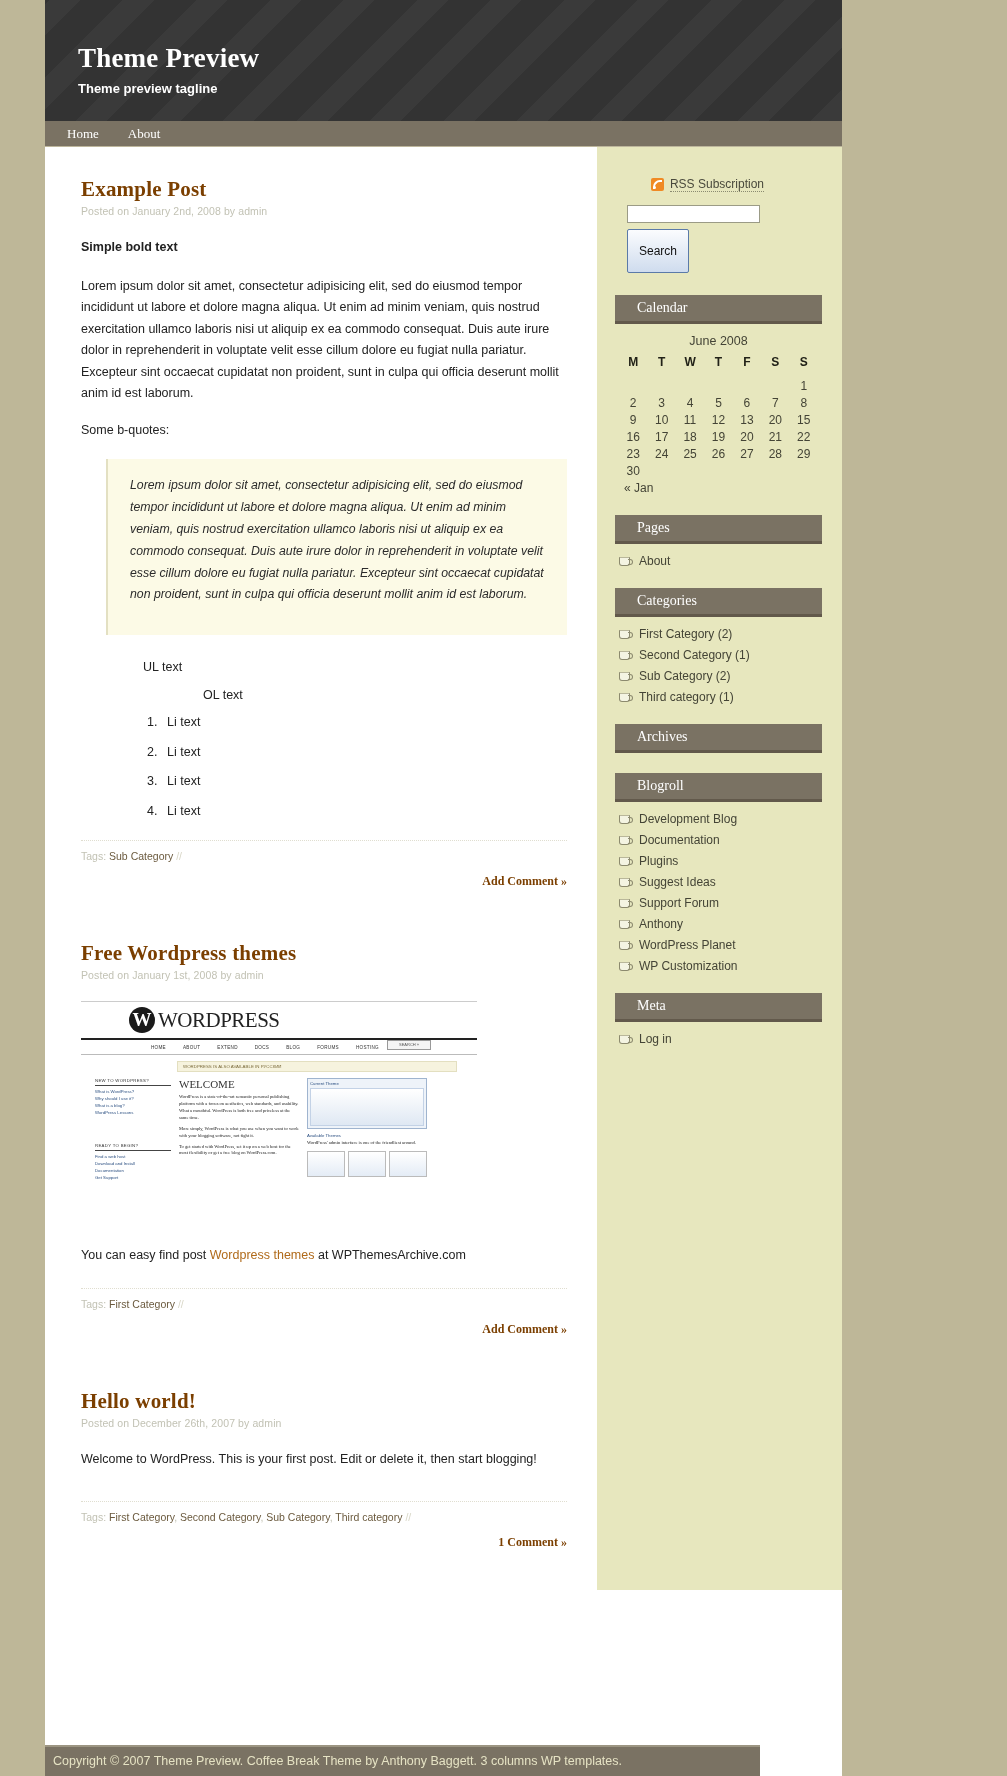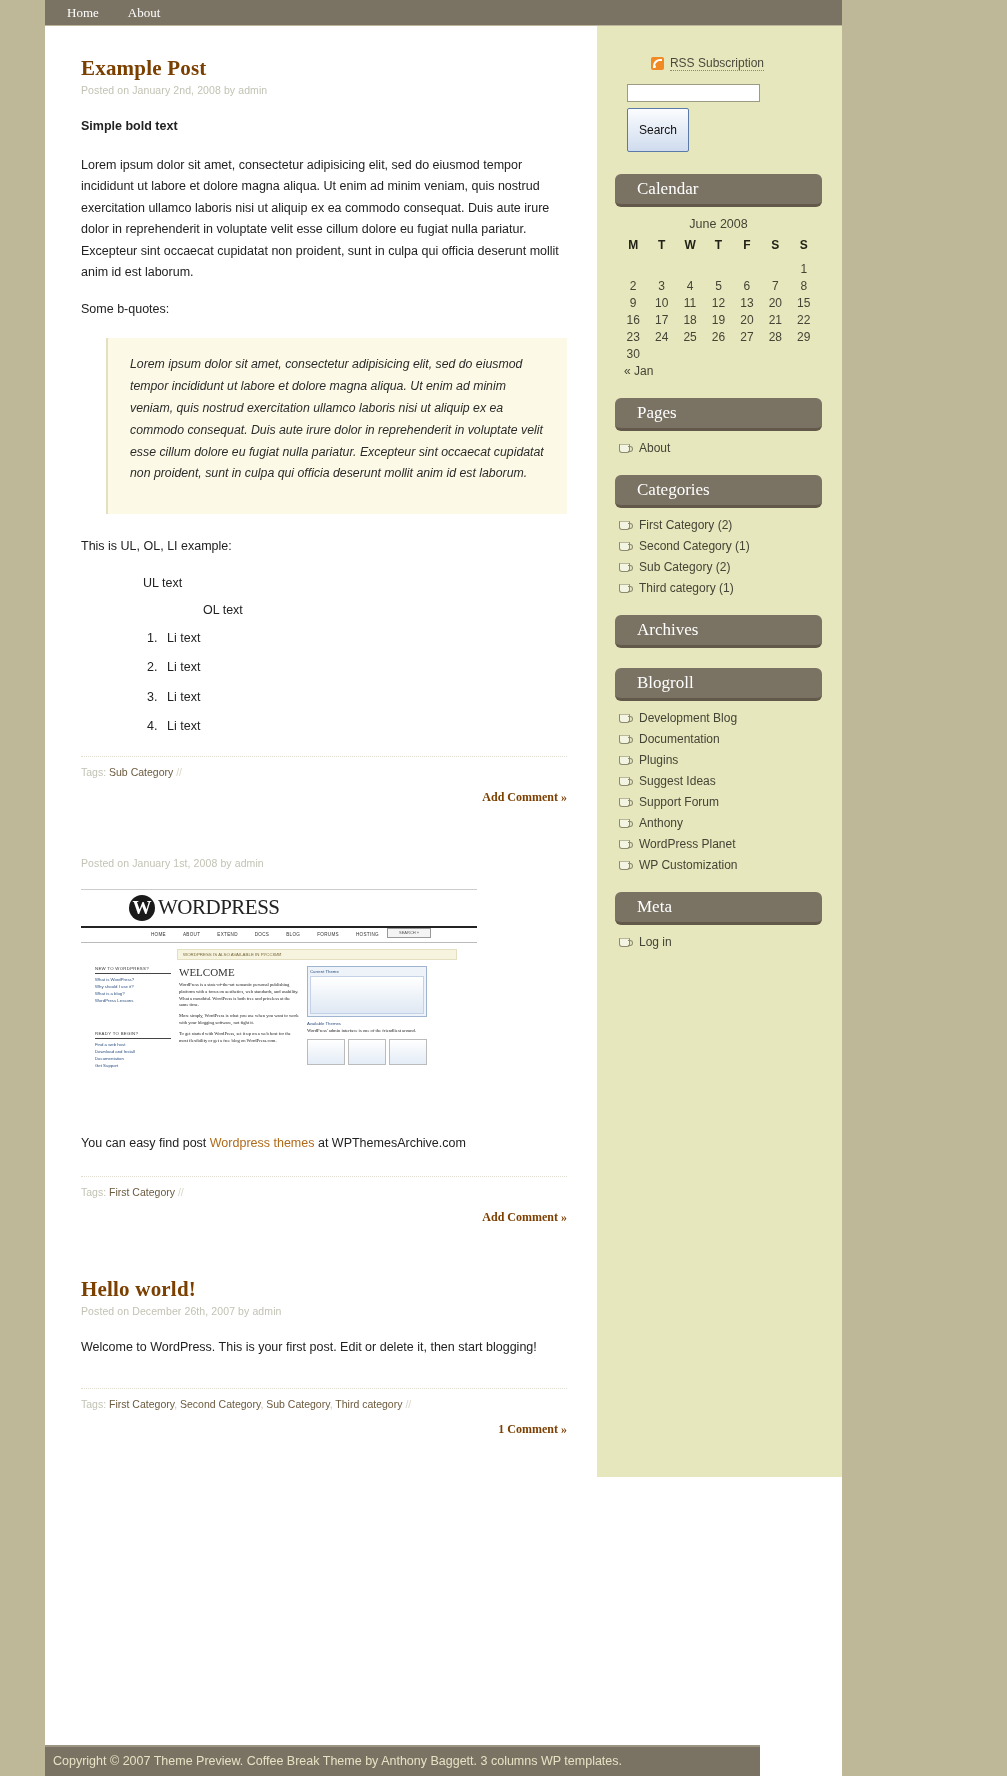--- a/index.html
+++ b/index.html
@@ -261,24 +261,23 @@
     background: linear-gradient(#fbfcfe, #cfdcee);
     border-radius: 2px;
   }
 
   .widget { margin-bottom: 20px; }
   .widget-title {
     background: #7a7263;
     border-bottom: 3px solid #62594b;
     color: #ffffff;
     font-family: "Liberation Serif", serif;
-    font-size: 17px;
+    font-size: 14px;
     padding: 5px 0 5px 22px;
     margin-bottom: 10px;
-    border-radius: 6px;
   }
   .widget-list { list-style: none; margin: 0; padding: 0; }
   .widget-list li {
     display: flex; align-items: center; gap: 7px;
     font-size: 12px; margin-bottom: 7px; padding-left: 4px;
   }
   .cup-icon {
     flex: none; width: 13px; height: 10px; position: relative;
   }
   .cup-icon .cup-body {
@@ -323,20 +322,24 @@
     font-size: 12.5px;
     padding: 7px 0 0 8px;
   }
 </style>
 </head>
 <body>
 
 <div id="page">
   <div id="wrapper">
 
+    <div id="header">
+      <div id="blog-title">Theme Preview</div>
+      <div id="blog-tagline">Theme preview tagline</div>
+    </div>
 
     <div id="nav">
       <ul>
         <li>
             <a href="#">Home</a>
           </li>
         <li>
             <a href="#">About</a>
           </li>
       </ul>
@@ -349,21 +352,20 @@
         <div class="post">
           <h2 class="post-title"><a href="#" style="color:#7B3F00;text-decoration:none">Example Post</a></h2>
           <div class="post-meta">Posted on January 2nd, 2008 by admin</div>
           <div class="post-body">
             <p class="boldline">Simple bold text</p>
             <p>Lorem ipsum dolor sit amet, consectetur adipisicing elit, sed do eiusmod tempor incididunt ut labore et dolore magna aliqua. Ut enim ad minim veniam, quis nostrud exercitation ullamco laboris nisi ut aliquip ex ea commodo consequat. Duis aute irure dolor in reprehenderit in voluptate velit esse cillum dolore eu fugiat nulla pariatur. Excepteur sint occaecat cupidatat non proident, sunt in culpa qui officia deserunt mollit anim id est laborum.</p>
             <p>Some b-quotes:</p>
             <blockquote>
               <p>Lorem ipsum dolor sit amet, consectetur adipisicing elit, sed do eiusmod tempor incididunt ut labore et dolore magna aliqua. Ut enim ad minim veniam, quis nostrud exercitation ullamco laboris nisi ut aliquip ex ea commodo consequat. Duis aute irure dolor in reprehenderit in voluptate velit esse cillum dolore eu fugiat nulla pariatur. Excepteur sint occaecat cupidatat non proident, sunt in culpa qui officia deserunt mollit anim id est laborum.</p>
             </blockquote>
-            <p>This is UL, OL, LI example:</p>
             <div class="listdemo">
               <ul>
                 <li>UL text</li>
                 <ul>
                   <li>OL text</li>
                 </ul>
               </ul>
               <ol>
                 <li>Li text</li>
                 <li>Li text</li>
@@ -376,20 +378,21 @@
             <span>Tags:</span>
             <a href="#">Sub Category</a>
             <span class="sep">//</span>
           </div>
           <div class="comment-link">
             <a href="#">Add Comment »</a>
           </div>
         </div>
 
         <div class="post">
+          <h2 class="post-title"><a href="#" style="color:#7B3F00;text-decoration:none">Free Wordpress themes</a></h2>
           <div class="post-meta">Posted on January 1st, 2008 by admin</div>
 
           <div class="post-figure">
             <div class="wp-shot">
               <div class="wp-logo-row">
                 <div class="wp-logo-circle">W</div>
                 <div class="wp-logo-text">WORDPRESS</div>
               </div>
               <div class="wp-menu-row">
                 <span>HOME</span>

